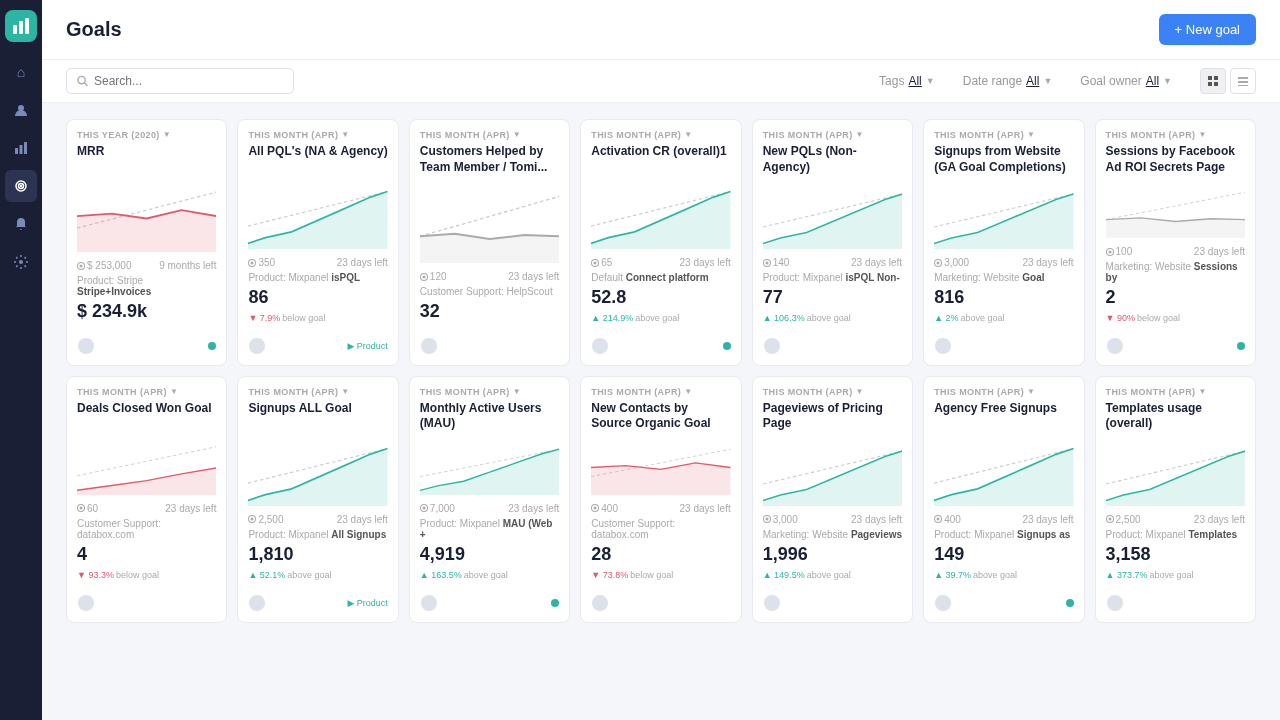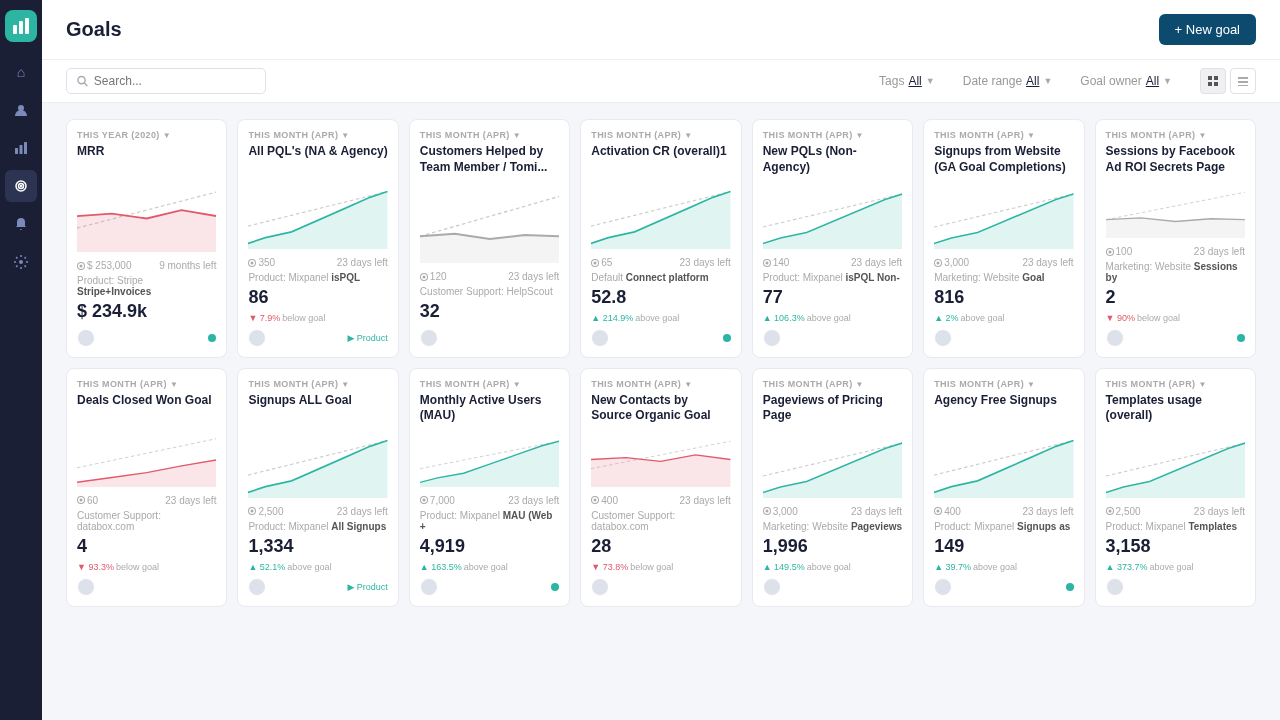--- a/index.html
+++ b/index.html
@@ -50,21 +50,21 @@
       justify-content: space-between;
       border-bottom: 1px solid #eee;
       flex-shrink: 0;
     }
     .header-title {
       font-size: 20px;
       font-weight: 600;
       color: #1a1f36;
     }
     .new-goal-btn {
-      background: #0c4a6e;
+      background: #3b82f6;
       color: #fff;
       border: none;
       border-radius: 6px;
       padding: 8px 16px;
       font-size: 13px;
       font-weight: 500;
       cursor: pointer;
       display: flex;
       align-items: center;
       gap: 5px;
@@ -81,21 +81,21 @@
       flex-shrink: 0;
     }
     .search-box {
       display: flex;
       align-items: center;
       border: 1px solid #dde1ea;
       border-radius: 5px;
       padding: 5px 10px;
       gap: 6px;
       background: #fff;
-      width: 200px;
+      width: 228px;
     }
     .search-box input {
       border: none;
       outline: none;
       font-size: 12px;
       color: #888;
       width: 100%;
     }
     .filters {
       display: flex;
@@ -154,21 +154,21 @@
       transition: box-shadow 0.15s;
     }
 
     .card-period {
       font-size: 9px;
       color: #aaa;
       text-transform: uppercase;
       font-weight: 600;
       letter-spacing: 0.4px;
       display: flex;
-      align-items: flex-end;
+      align-items: flex-start;
       gap: 3px;
     }
     .card-title {
       font-size: 12px;
       font-weight: 700;
       color: #1a1f36;
       line-height: 1.3;
       min-height: 28px;
     }
 
@@ -218,21 +218,21 @@
       gap: 2px;
     }
     .perf-up { color: #2db5a3; }
     .perf-down { color: #e05a6b; }
     .perf-label { color: #aaa; }
 
     .card-footer {
       display: flex;
       align-items: center;
       justify-content: space-between;
-      margin-top: 2px;
+      margin-top: 10px;
     }
     .avatar-group {
       display: flex;
       align-items: center;
     }
     .avatar-circle {
       width: 18px; height: 18px;
       border-radius: 50%;
       background: #dde1ea;
       border: 1px solid #fff;
@@ -648,21 +648,21 @@
     <span class="card-goal-count">
       <svg width="8" height="8" viewBox="0 0 8 8" fill="#aaa">
                 <path d="M4 0a4 4 0 100 8A4 4 0 004 0zm0 1a3 3 0 110 6A3 3 0 014 1z"></path>
                 <circle cx="4" cy="4" r="1.5" fill="#aaa"></circle>
               </svg>
       2,500
     </span>
     <span class="card-days-left">23 days left</span>
   </div>
           <div class="card-source">Product: Mixpanel <span>All Signups</span></div>
-          <div class="card-value">1,334</div>
+          <div class="card-value">1,810</div>
           <div class="card-perf">
             <span class="perf-up">▲ 52.1%</span> 
             <span class="perf-label">above goal</span>
           </div>
           <div class="card-footer">
     <div class="avatar-group">
       <div class="avatar-circle"></div>
     </div>
 
     <span class="tag-label">▶ Product</span>

